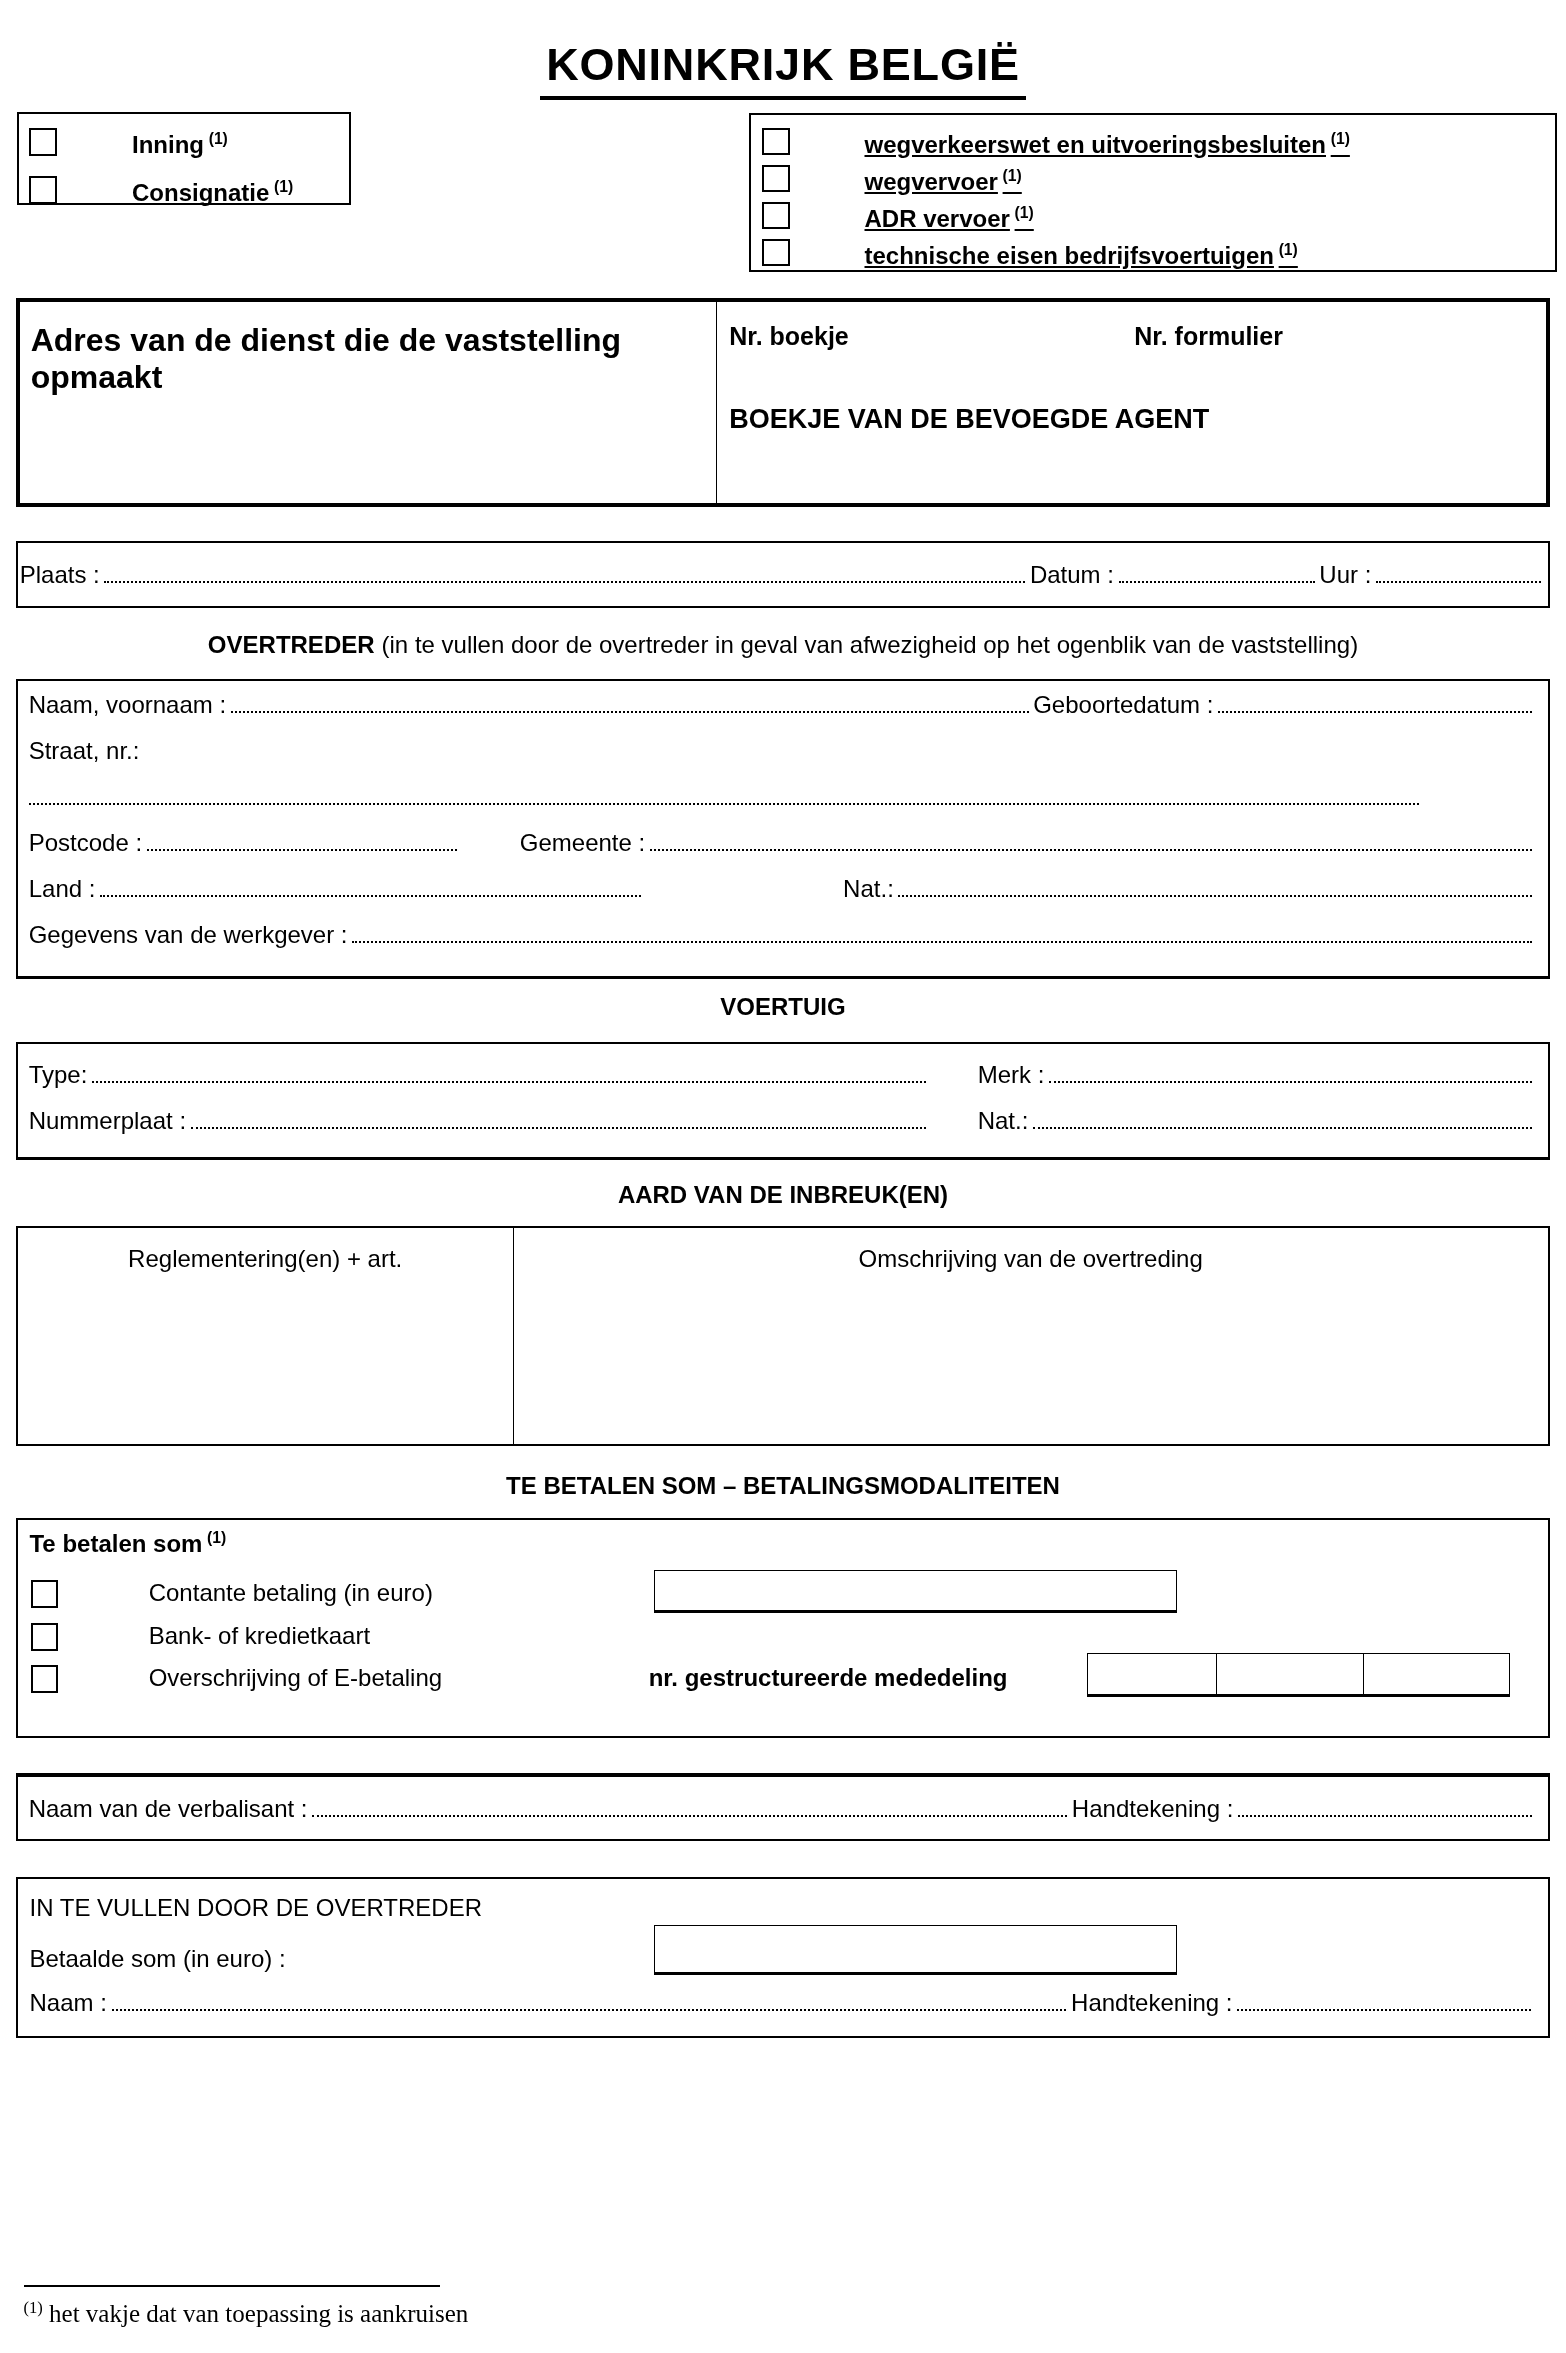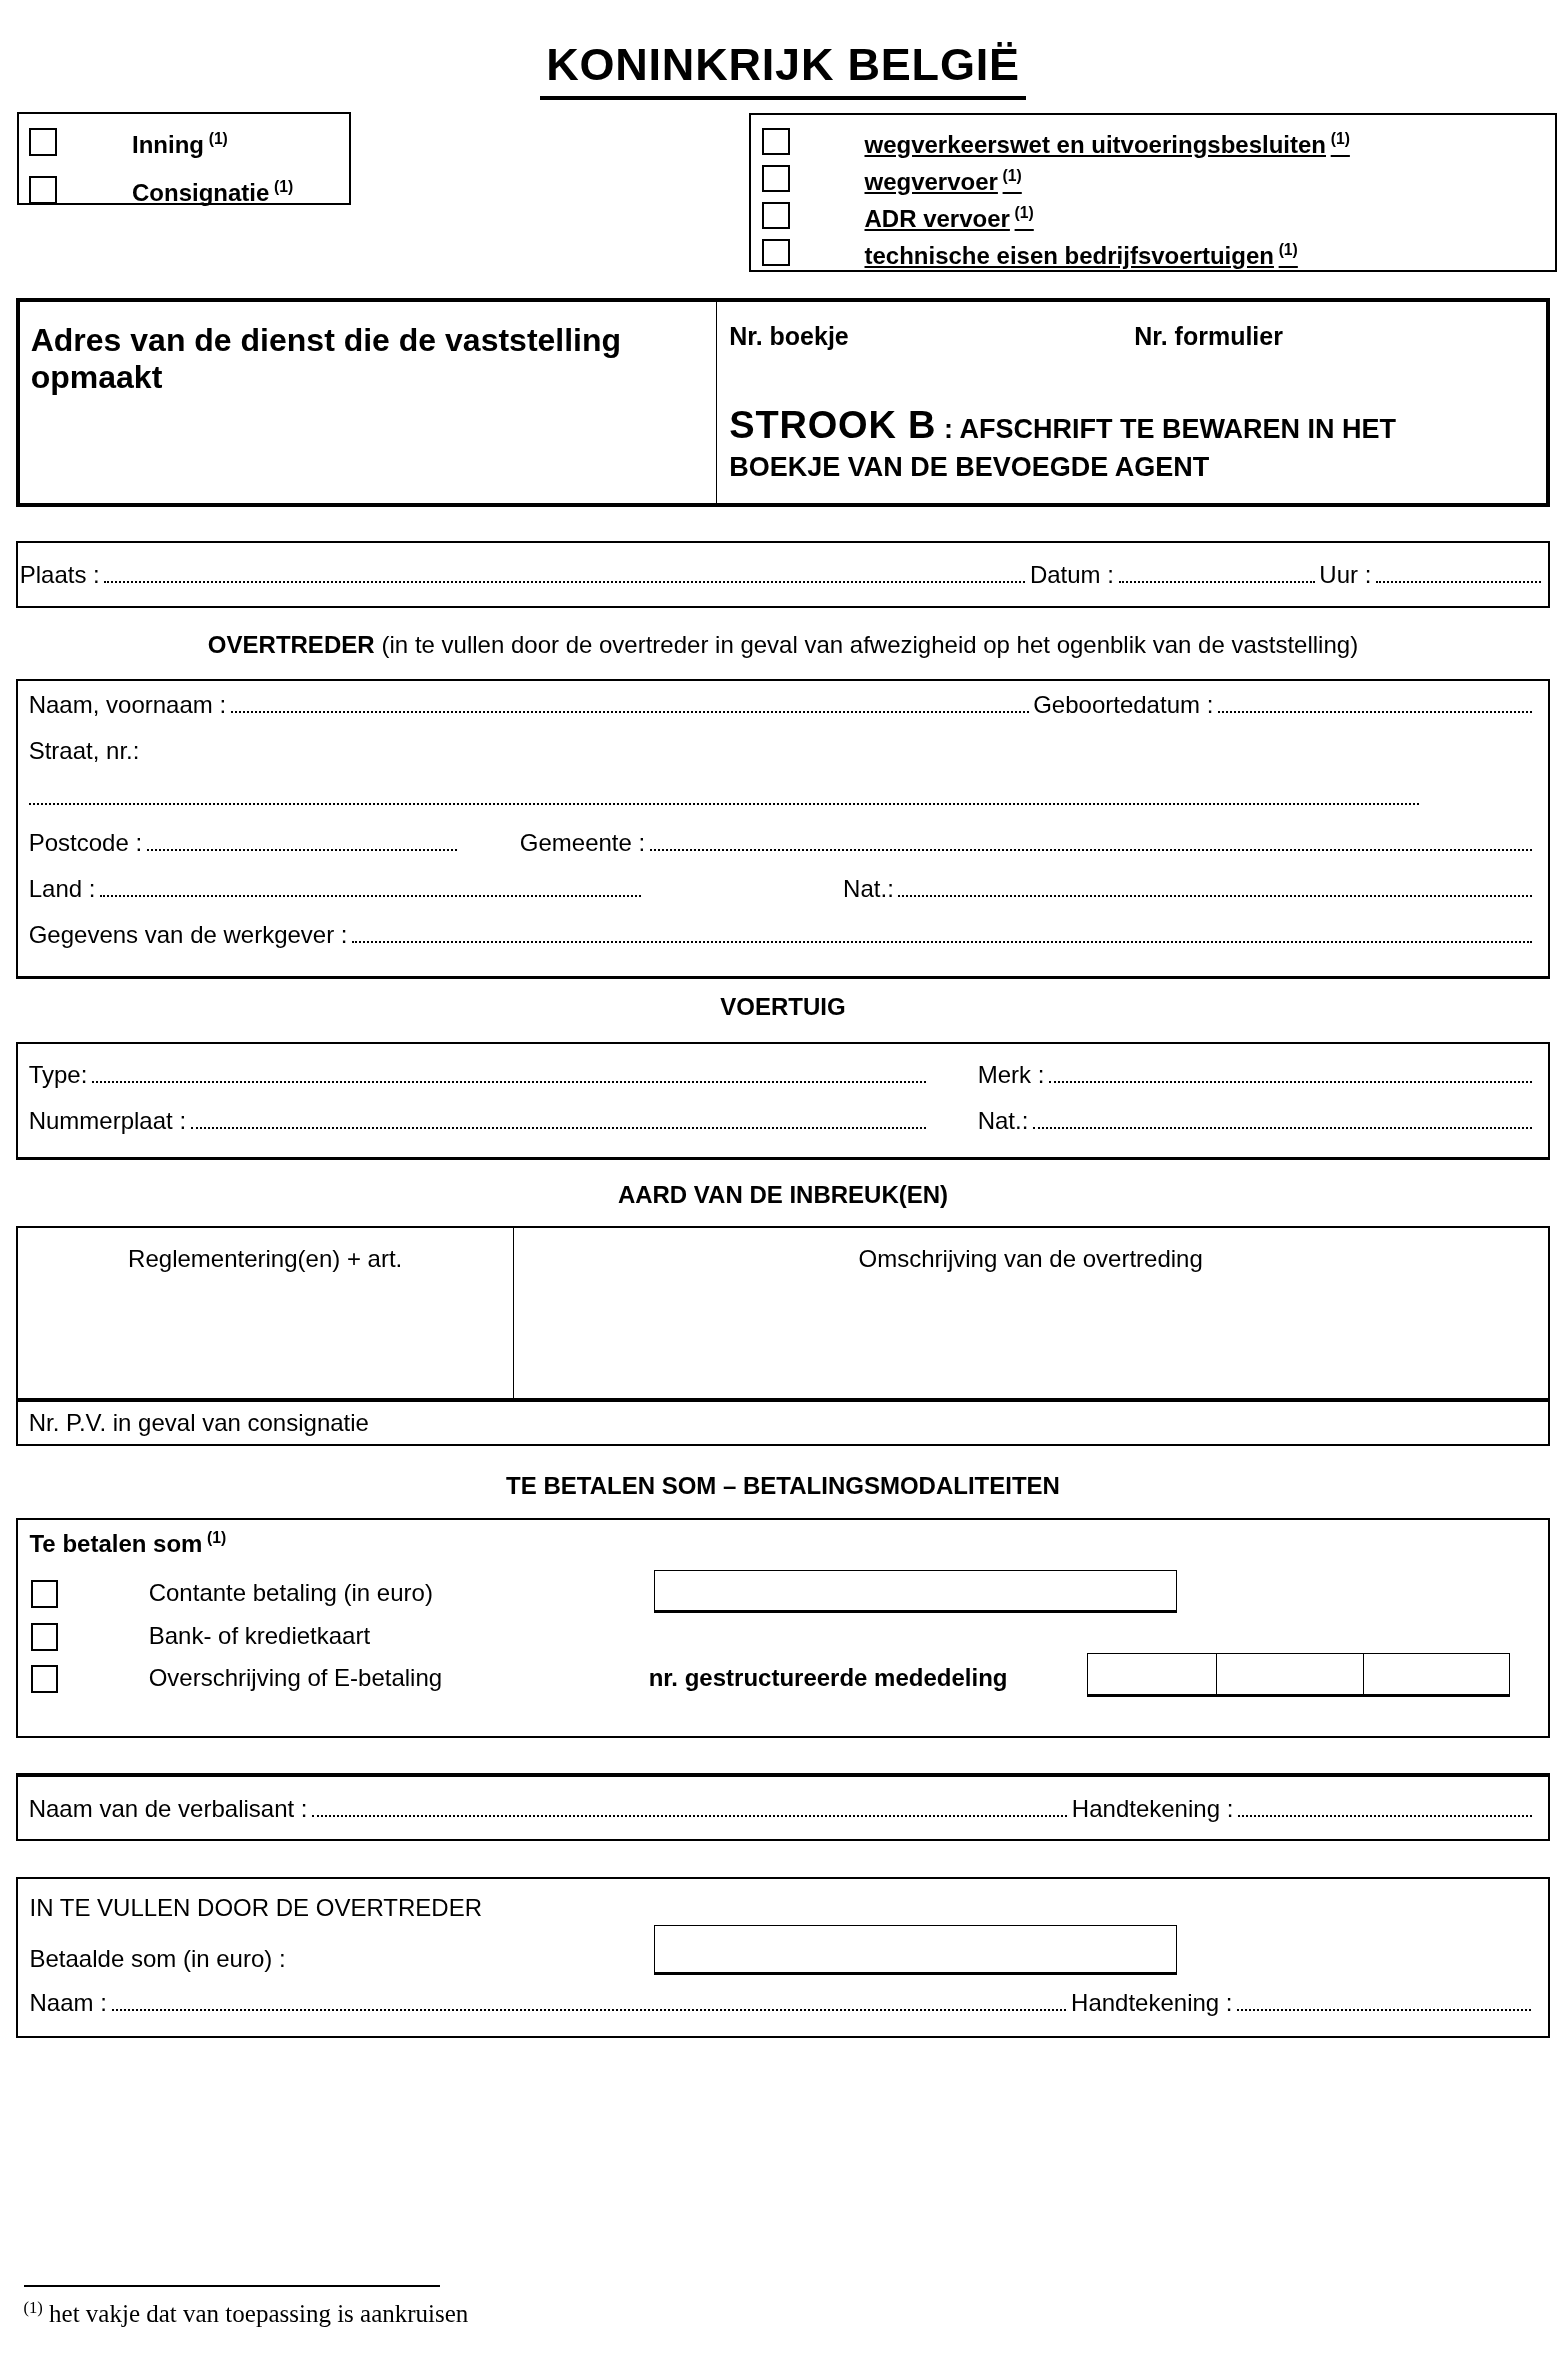--- a/index.html
+++ b/index.html
@@ -152,23 +152,20 @@
   <div class="abs addr-box">
     <div class="addr-left">
       <span>Adres van de dienst die de vaststelling opmaakt</span>
     </div>
     <div class="addr-right">
       <div class="nr-row">
         <span class="nr1">Nr. boekje</span>
         <span>Nr. formulier</span>
       </div>
       <div class="strook">
-        <div>
-          <span class="strook-big">STROOK B</span><span class="strook-small">: AFSCHRIFT TE BEWAREN IN HET</span>
-        </div>
         <div class="strook-line2">BOEKJE VAN DE BEVOEGDE AGENT</div>
       </div>
     </div>
   </div>
 
   <div class="abs box plaats-box">
     <div class="fline">
       <span class="lb">Plaats :</span>
       <span class="ld"></span>
       <span class="lb">Datum :</span>
@@ -245,23 +242,20 @@
   </div>
 
   <div class="abs box aard-table">
     <div class="aard-main">
       <div class="aard-col1">
         <span>Reglementering(en) + art.</span>
       </div>
       <div class="aard-col2">
         <span>Omschrijving van de overtreding</span>
       </div>
-    </div>
-    <div class="aard-pv">
-      <span>Nr. P.V. in geval van consignatie</span>
     </div>
   </div>
 
   <div class="abs sec-heading b" style="top:1472px">
     <span>TE BETALEN SOM – BETALINGSMODALITEITEN</span>
   </div>
 
   <div class="abs box payment-box">
     <div class="pay-sum">
       <span>Te betalen som</span><sup>(1)</sup>

